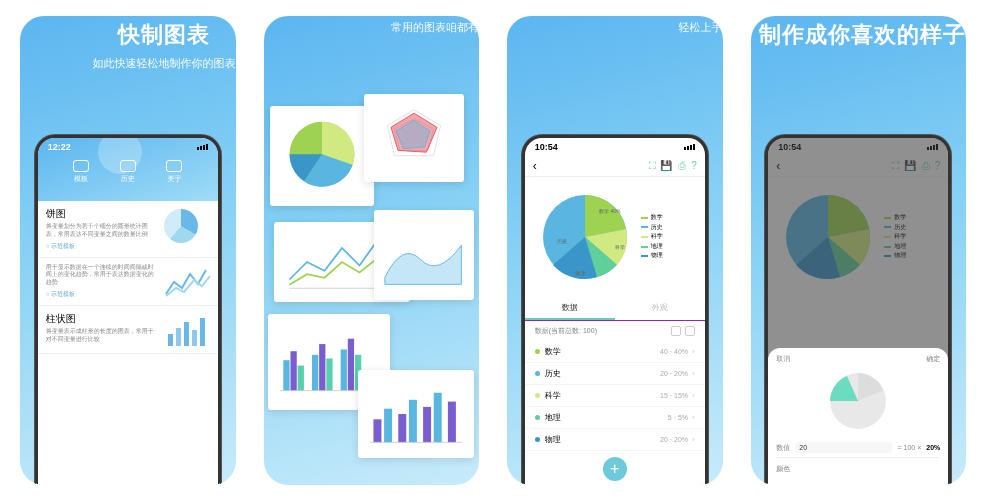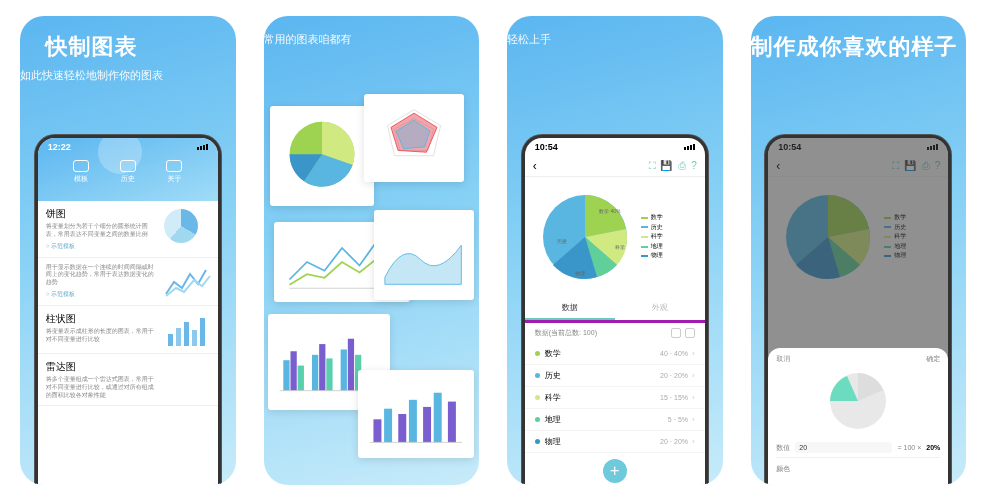--- a/index.html
+++ b/index.html
@@ -1,17 +1,17 @@
 <!DOCTYPE html>
 <html><head>
 <meta charset="utf-8">
 <style>
 *{margin:0;padding:0;box-sizing:border-box;font-family:-apple-system,"PingFang SC","Microsoft YaHei",sans-serif}
 body{background:#fff;width:986px;height:501px;overflow:hidden;display:flex;gap:28px;padding:16px 20px}
-.panel{flex:1;background:linear-gradient(165deg,#5bb6f0 0%,#87d1f5 45%,#c7ebfa 100%);border-radius:24px;position:relative;overflow:hidden;display:flex;flex-direction:column;align-items:flex-start;padding-top:16px}
+.panel{flex:1;background:linear-gradient(165deg,#5bb6f0 0%,#87d1f5 45%,#c7ebfa 100%);border-radius:24px;position:relative;overflow:hidden;display:flex;flex-direction:column;align-items:flex-end;padding-top:4px}
 .panel .hdr{color:#fff;text-align:center;z-index:2}
 .panel .hdr h2{font-size:22px;font-weight:600;letter-spacing:1px;margin-bottom:6px}
 .panel .hdr p{font-size:11px;opacity:.95}
 .phone{width:186px;background:#fff;border-radius:20px;border:3px solid #333;position:absolute;bottom:-40px;left:50%;transform:translateX(-50%);overflow:hidden;box-shadow:0 0 0 1px #555}
 .statusbar{height:18px;display:flex;align-items:center;justify-content:space-between;padding:0 10px;font-size:9px;font-weight:600}
 .signal{display:flex;gap:1px;align-items:flex-end}
 .signal span{width:2px;background:#000;display:block}
 .signal span:nth-child(1){height:3px}.signal span:nth-child(2){height:4px}.signal span:nth-child(3){height:5px}.signal span:nth-child(4){height:6px}
 
 .p1 .phone{height:390px}
@@ -34,21 +34,21 @@
 .card svg{display:block;width:100%;height:100%}
 
 .p3 .phone,.p4 .phone{height:390px}
 .topbar{display:flex;align-items:center;justify-content:space-between;padding:3px 8px;border-bottom:1px solid #eee;font-size:10px}
 .topbar .icons{display:flex;gap:5px;font-size:10px;color:#6cb}
 .pie-main{padding:10px;display:flex;align-items:center;gap:6px}
 .pie-main svg{width:100px;height:100px}
 .legend{font-size:6px;line-height:1.6}
 .legend div{display:flex;align-items:center;gap:3px}
 .legend i{width:7px;height:2px;display:block}
-.seg{display:flex;border-bottom:3px solid #a21caf;font-size:8px}
+.seg{display:flex;border-bottom:1px solid #a21caf;font-size:8px}
 .seg div{flex:1;text-align:center;padding:5px;color:#bbb}
 .seg .act{color:#333;border-bottom:2px solid #6cb}
 .dataline{display:flex;justify-content:space-between;align-items:center;padding:5px 10px;font-size:7px;color:#888}
 .dataline .ico{width:10px;height:10px;border:1px solid #ccc;border-radius:2px}
 .drow{display:flex;align-items:center;padding:5px 10px;font-size:8px;border-bottom:1px solid #f4f4f4}
 .drow .dot{width:5px;height:5px;border-radius:50%;margin-right:5px}
 .drow .lbl{flex:1}
 .drow .val{color:#aaa;font-size:7px;margin-right:4px}
 .drow .chev{color:#ccc;font-size:8px}
 .addbtn{width:24px;height:24px;border-radius:50%;background:#6ecadb;color:#fff;display:flex;align-items:center;justify-content:center;margin:6px auto;font-size:16px}
@@ -110,24 +110,20 @@
       <div class="item1">
         <h4>柱状图</h4>
           <p>将变量表示成柱形的长度的图表，常用于对不同变量进行比较</p>
         <div class="mini minibar"><svg viewBox="0 0 48 34">
               <rect x="4" y="20" width="5" height="12" fill="#6ab8e8"></rect>
               <rect x="12" y="14" width="5" height="18" fill="#8cc9ed"></rect>
               <rect x="20" y="8" width="5" height="24" fill="#6ab8e8"></rect>
               <rect x="28" y="16" width="5" height="16" fill="#8cc9ed"></rect>
               <rect x="36" y="4" width="5" height="28" fill="#6ab8e8"></rect>
             </svg></div>
-      </div>
-      <div class="item1">
-        <h4>雷达图</h4>
-          <p>将多个变量组成一个雷达式图表，常用于对不同变量进行比较，或通过对所有组成的面积比较各对象性能</p>
       </div>
     </div>
   </div>
 </div>
 
 <div class="panel p2">
   <div class="hdr">
     <p>常用的图表咱都有</p>
   </div>
   <div class="cards">

